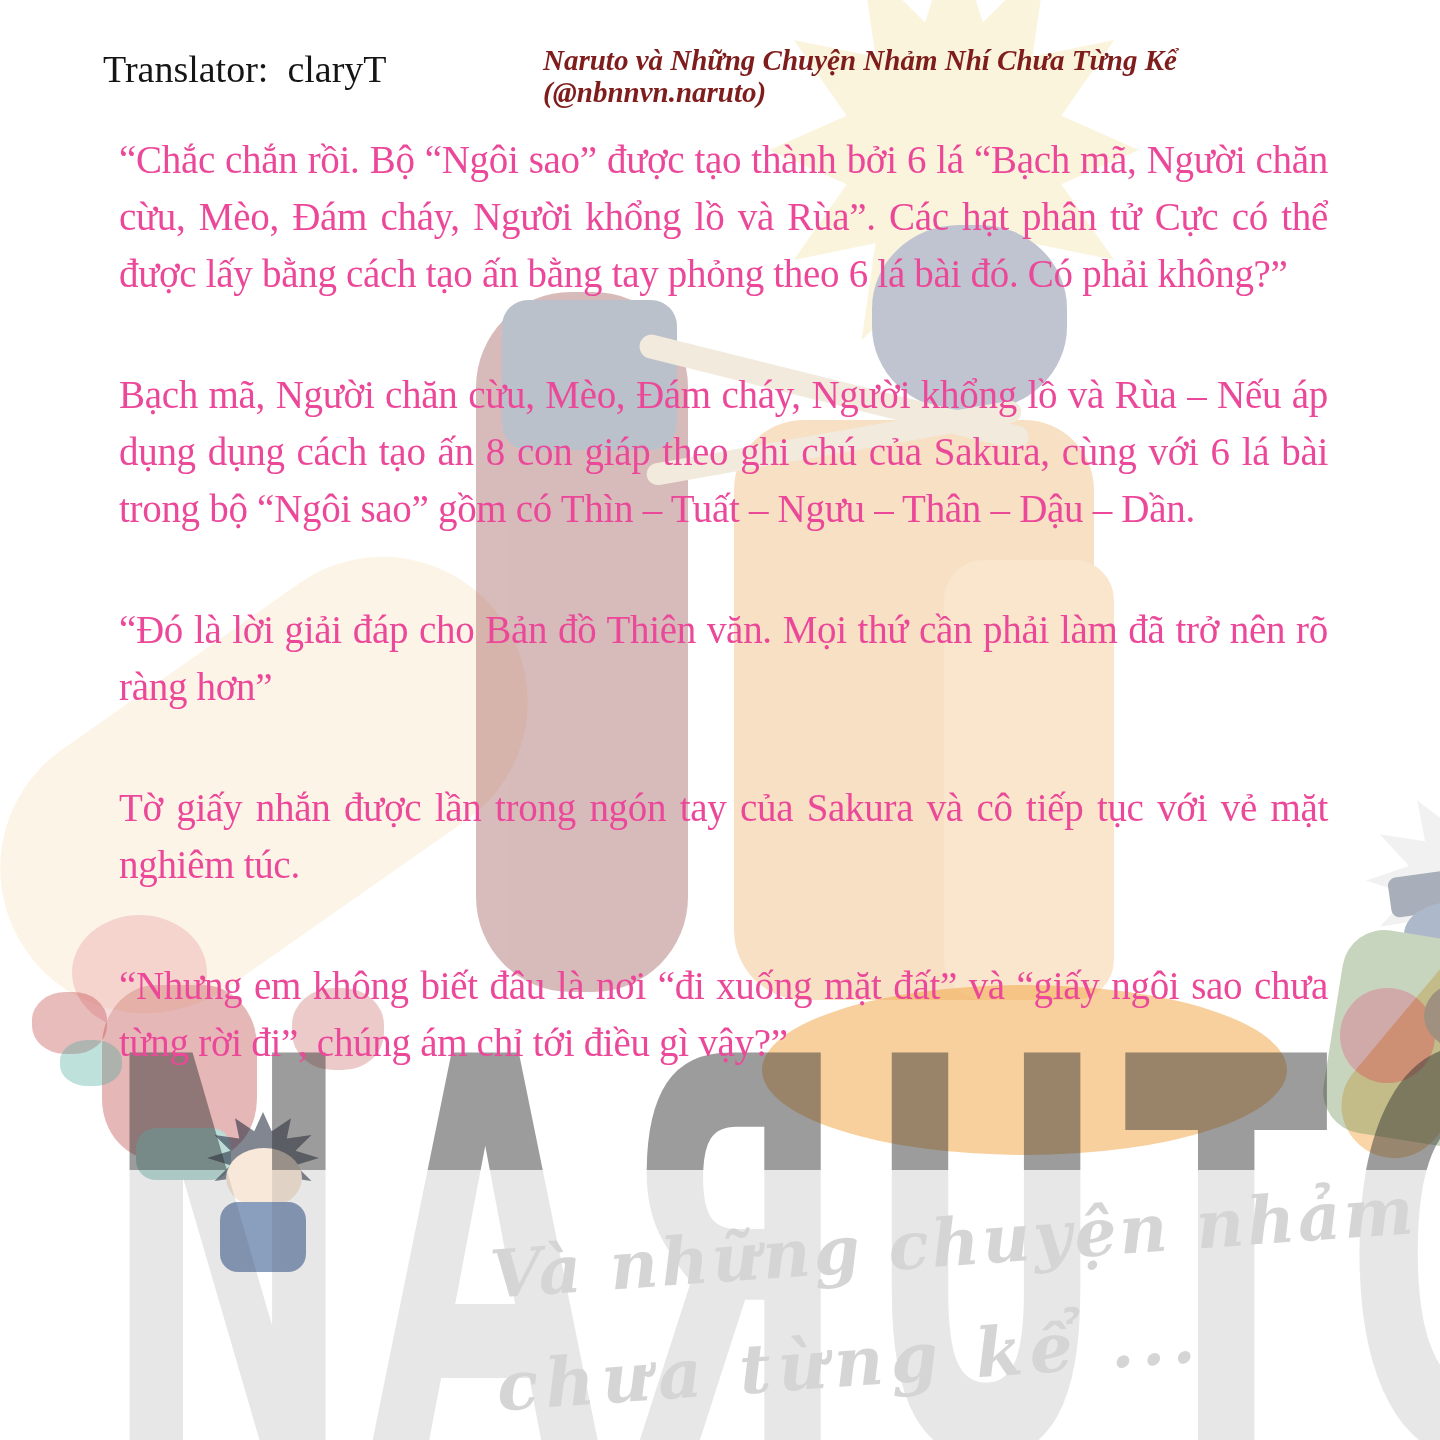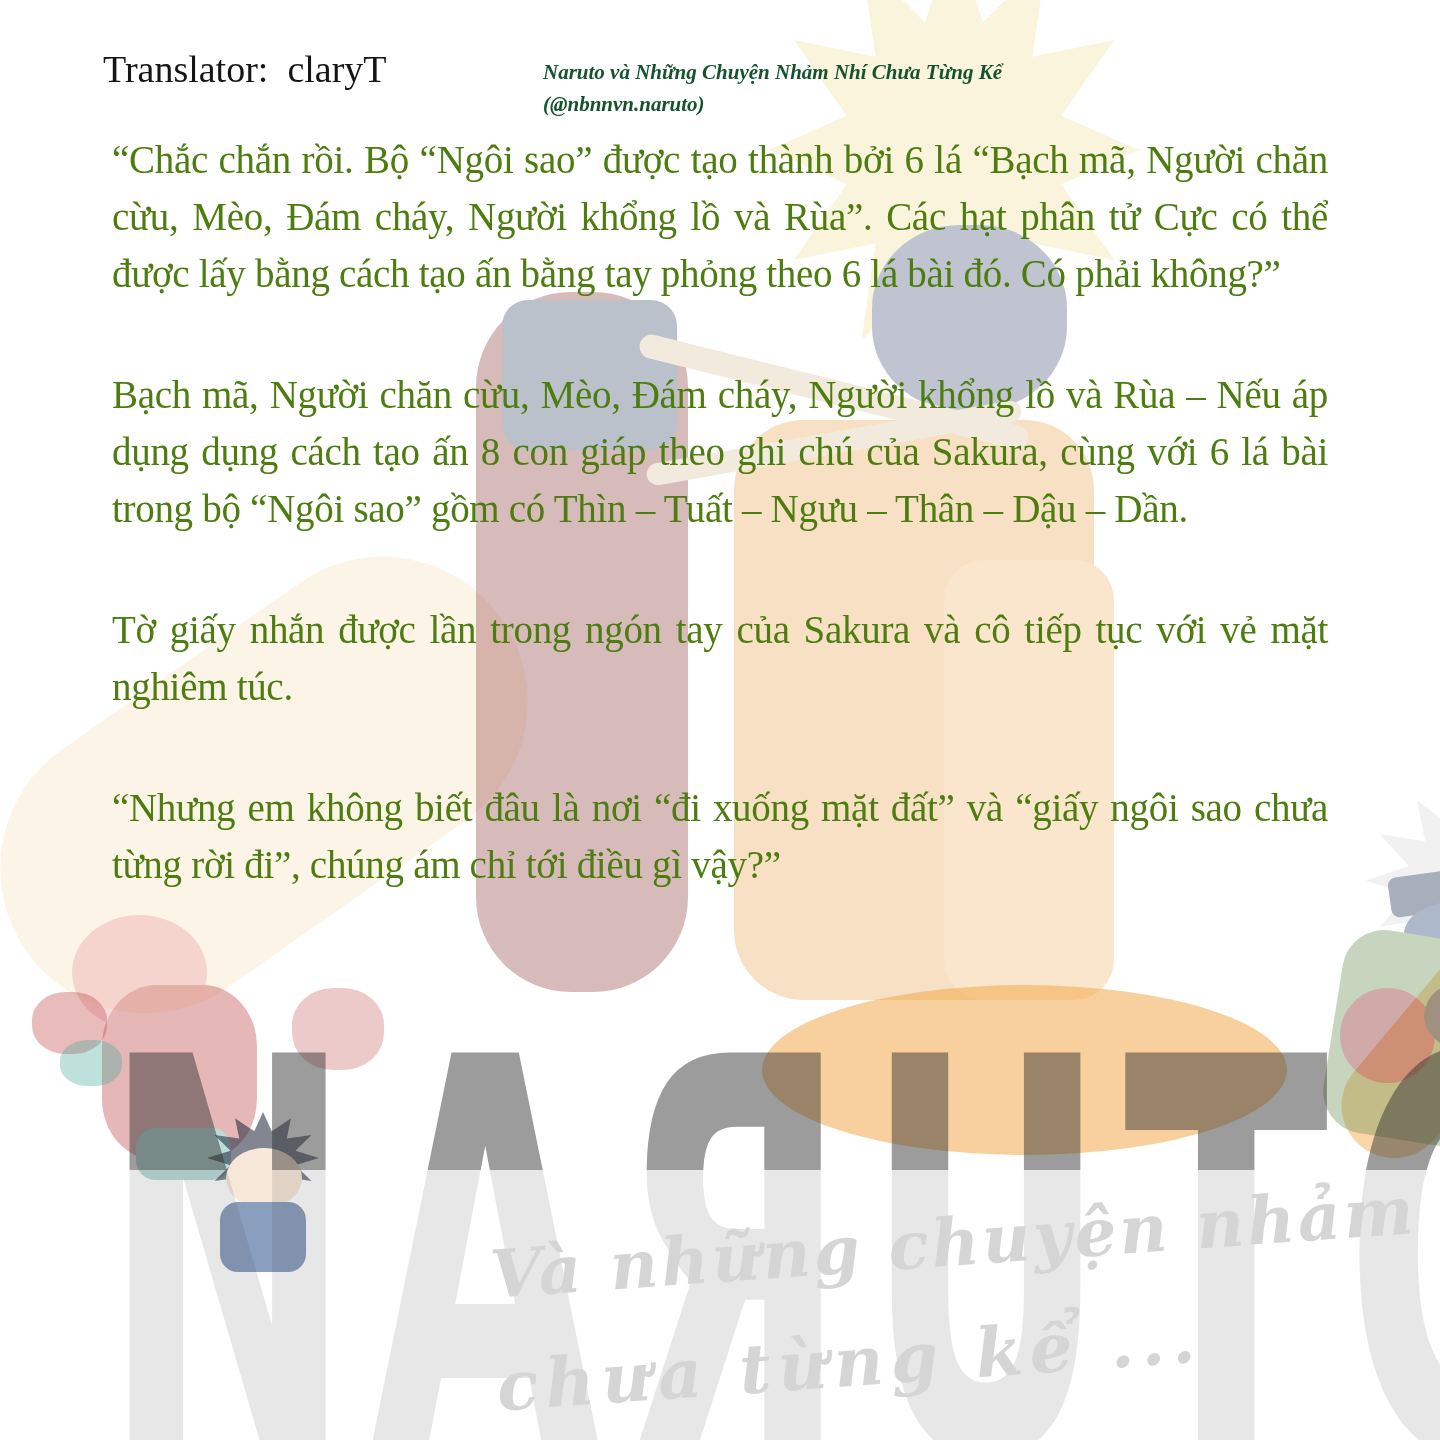--- a/index.html
+++ b/index.html
@@ -84,29 +84,29 @@
   .script2 { left: 452px; top: 1322px; font-size: 68px; letter-spacing: 7px; }
 
   
   .content { position: absolute; inset: 0; z-index: 2; font-family: Liberation Serif, serif; }
 
   .translator {
     position: absolute; left: 103px; top: 47px;
     font-size: 38px; color: #151515; white-space: pre;
   }
   .title {
-    position: absolute; left: 543px; top: 56px;
-    font-size: 21px; line-height: 32px;
-    font-weight: bold; font-style: italic; color: #14532d;
+    position: absolute; left: 543px; top: 44px;
+    font-size: 29px; line-height: 32px;
+    font-weight: bold; font-style: italic; color: #7f1d1d;
   }
   .body-text { position: absolute; left: 112px; right: 112px; top: 131px; }
   .body-text p {
-    margin: 0 0 64px 0;
+    margin: 0 0 64px 7px;
     font-size: 39px; line-height: 57px;
-    color: #4d7c0f; text-align: justify;
+    color: #ec4899; text-align: justify;
     letter-spacing: -0.3px;
   }
 </style>
 </head>
 <body>
 
 <div class="page">
 
   <div class="bg">
 
@@ -168,18 +168,19 @@
     <div class="translator">Translator:  claryT</div>
 
     <div class="title">
       <div>Naruto và Những Chuyện Nhảm Nhí Chưa Từng Kể</div>
       <div>(@nbnnvn.naruto)</div>
     </div>
 
     <div class="body-text">
       <p>“Chắc chắn rồi. Bộ “Ngôi sao” được tạo thành bởi 6 lá “Bạch mã, Người chăn cừu, Mèo, Đám cháy, Người khổng lồ và Rùa”. Các hạt phân tử Cực có thể được lấy bằng cách tạo ấn bằng tay phỏng theo 6 lá bài đó. Có phải không?”</p>
       <p>Bạch mã, Người chăn cừu, Mèo, Đám cháy, Người khổng lồ và Rùa – Nếu áp dụng dụng cách tạo ấn 8 con giáp theo ghi chú của Sakura, cùng với 6 lá bài trong bộ “Ngôi sao” gồm có Thìn – Tuất – Ngưu – Thân – Dậu – Dần.</p>
+      <p>“Đó là lời giải đáp cho Bản đồ Thiên văn. Mọi thứ cần phải làm đã trở nên rõ ràng hơn”</p>
       <p>Tờ giấy nhắn được lần trong ngón tay của Sakura và cô tiếp tục với vẻ mặt nghiêm túc.</p>
       <p>“Nhưng em không biết đâu là nơi “đi xuống mặt đất” và “giấy ngôi sao chưa từng rời đi”, chúng  ám chỉ tới điều gì vậy?”</p>
     </div>
 
   </div>
 </div>
 
 </body></html>

